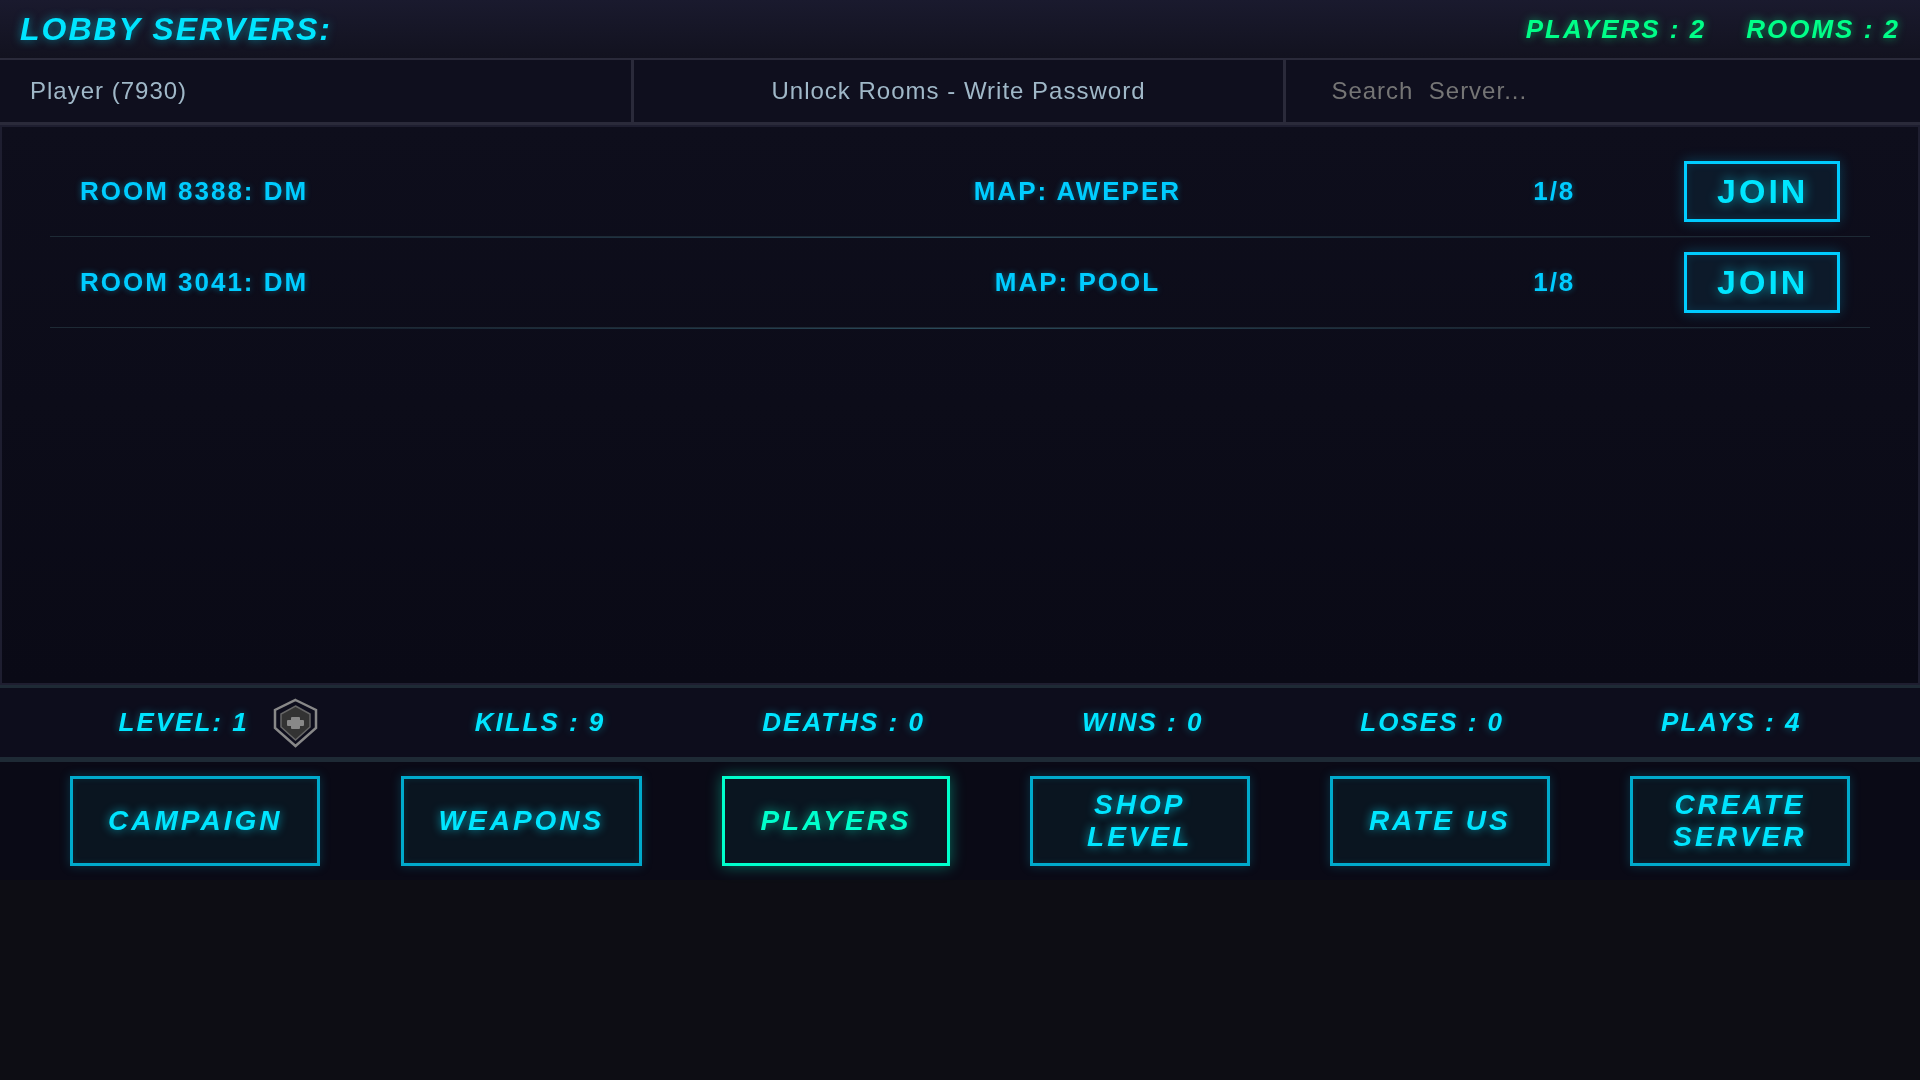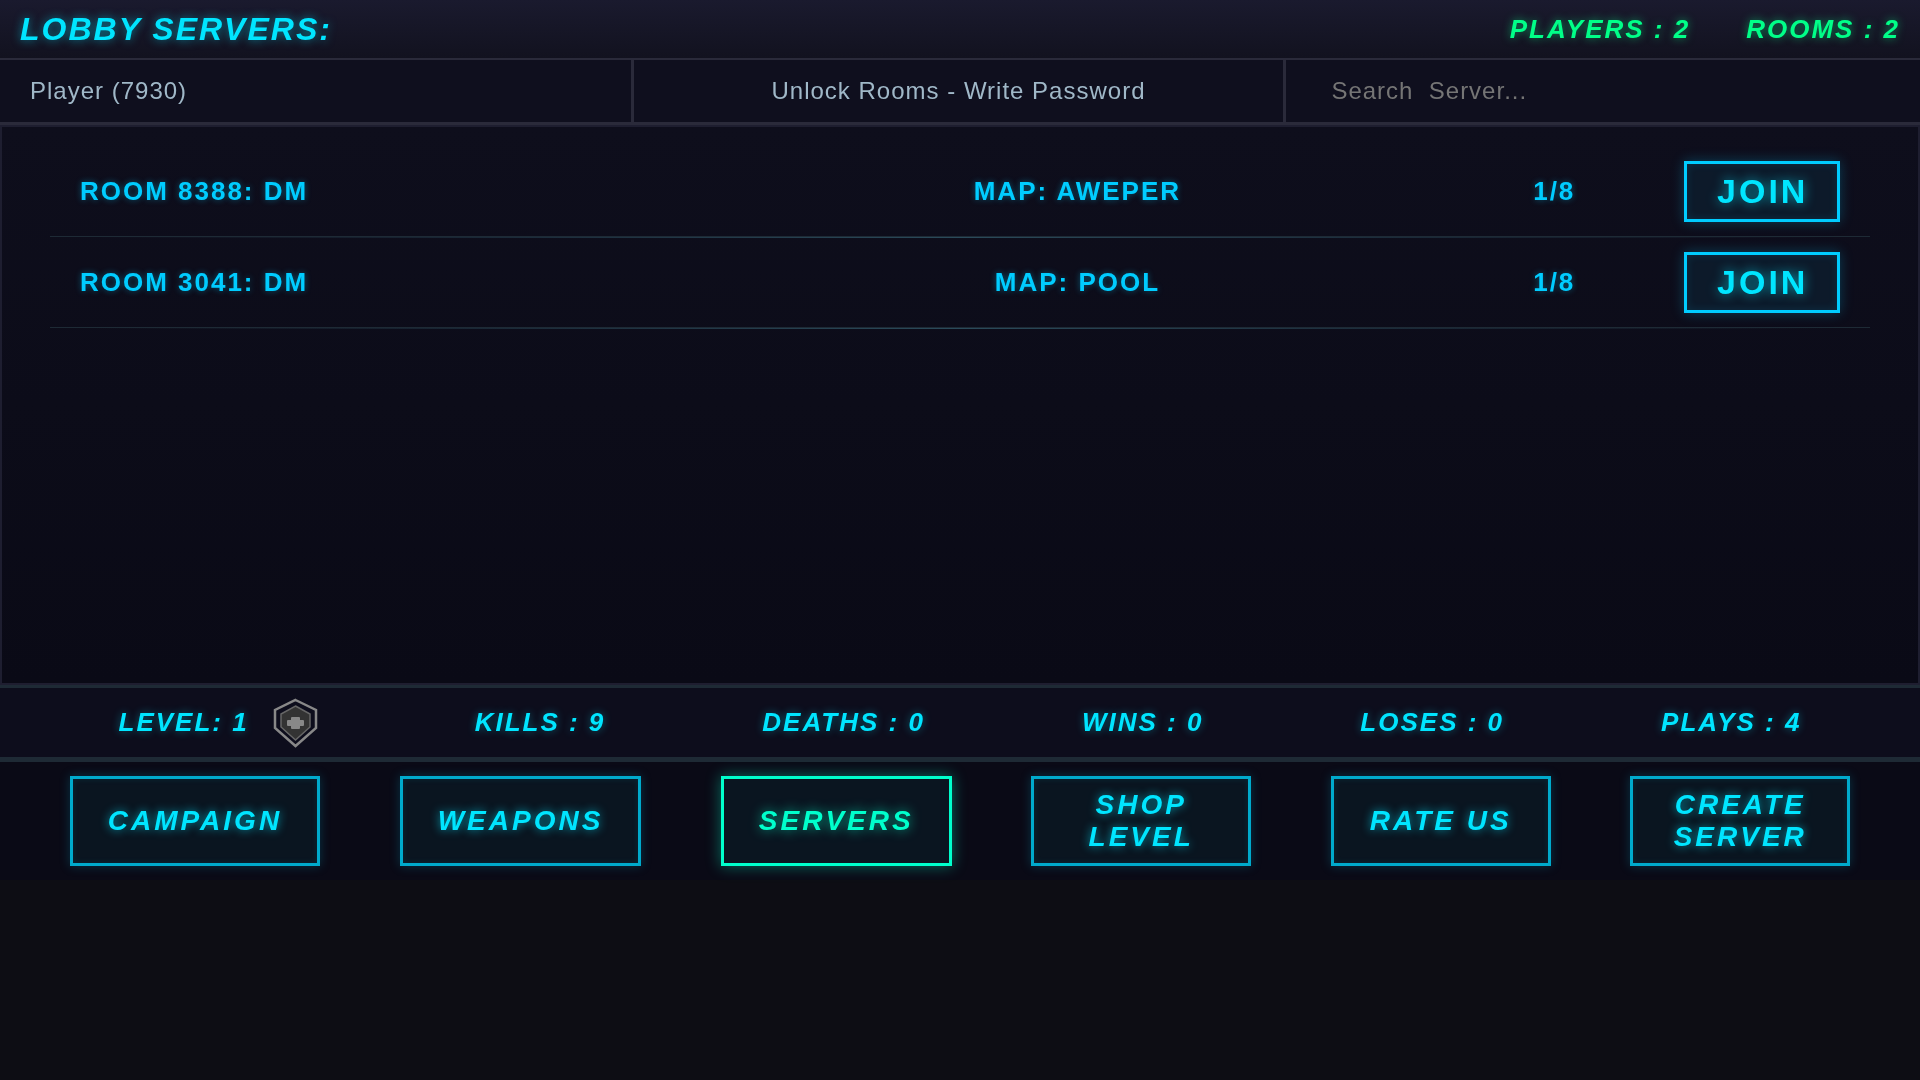--- a/index.html
+++ b/index.html
@@ -29,21 +29,21 @@
       font-size: 32px;
       font-weight: bold;
       color: #00e5ff;
       font-style: italic;
       letter-spacing: 2px;
       text-shadow: 0 0 10px #00e5ff88;
     }
 
     .header-stats {
       display: flex;
-      gap: 56px;
+      gap: 40px;
     }
 
     .header-stat {
       font-size: 26px;
       font-weight: bold;
       color: #00ff88;
       letter-spacing: 2px;
       font-style: italic;
       text-shadow: 0 0 8px #00ff8888;
     }
@@ -318,19 +318,19 @@
     <span class="stat-label">LOSES : 0</span>
   </div>
   <div class="stat-item">
     <span class="stat-label">PLAYS : 4</span>
   </div>
 </div>
 
 <div class="bottom-nav">
   <button class="nav-btn">CAMPAIGN</button>
   <button class="nav-btn">WEAPONS</button>
-  <button class="nav-btn active">SERVERS</button>
+  <button class="nav-btn active">PLAYERS</button>
   <button class="nav-btn" style="white-space:pre-line;">SHOP
 LEVEL</button>
   <button class="nav-btn" style="white-space:pre-line;">RATE US</button>
   <button class="nav-btn" style="white-space:pre-line;">CREATE
 SERVER</button>
 </div>
 
 </body></html>

